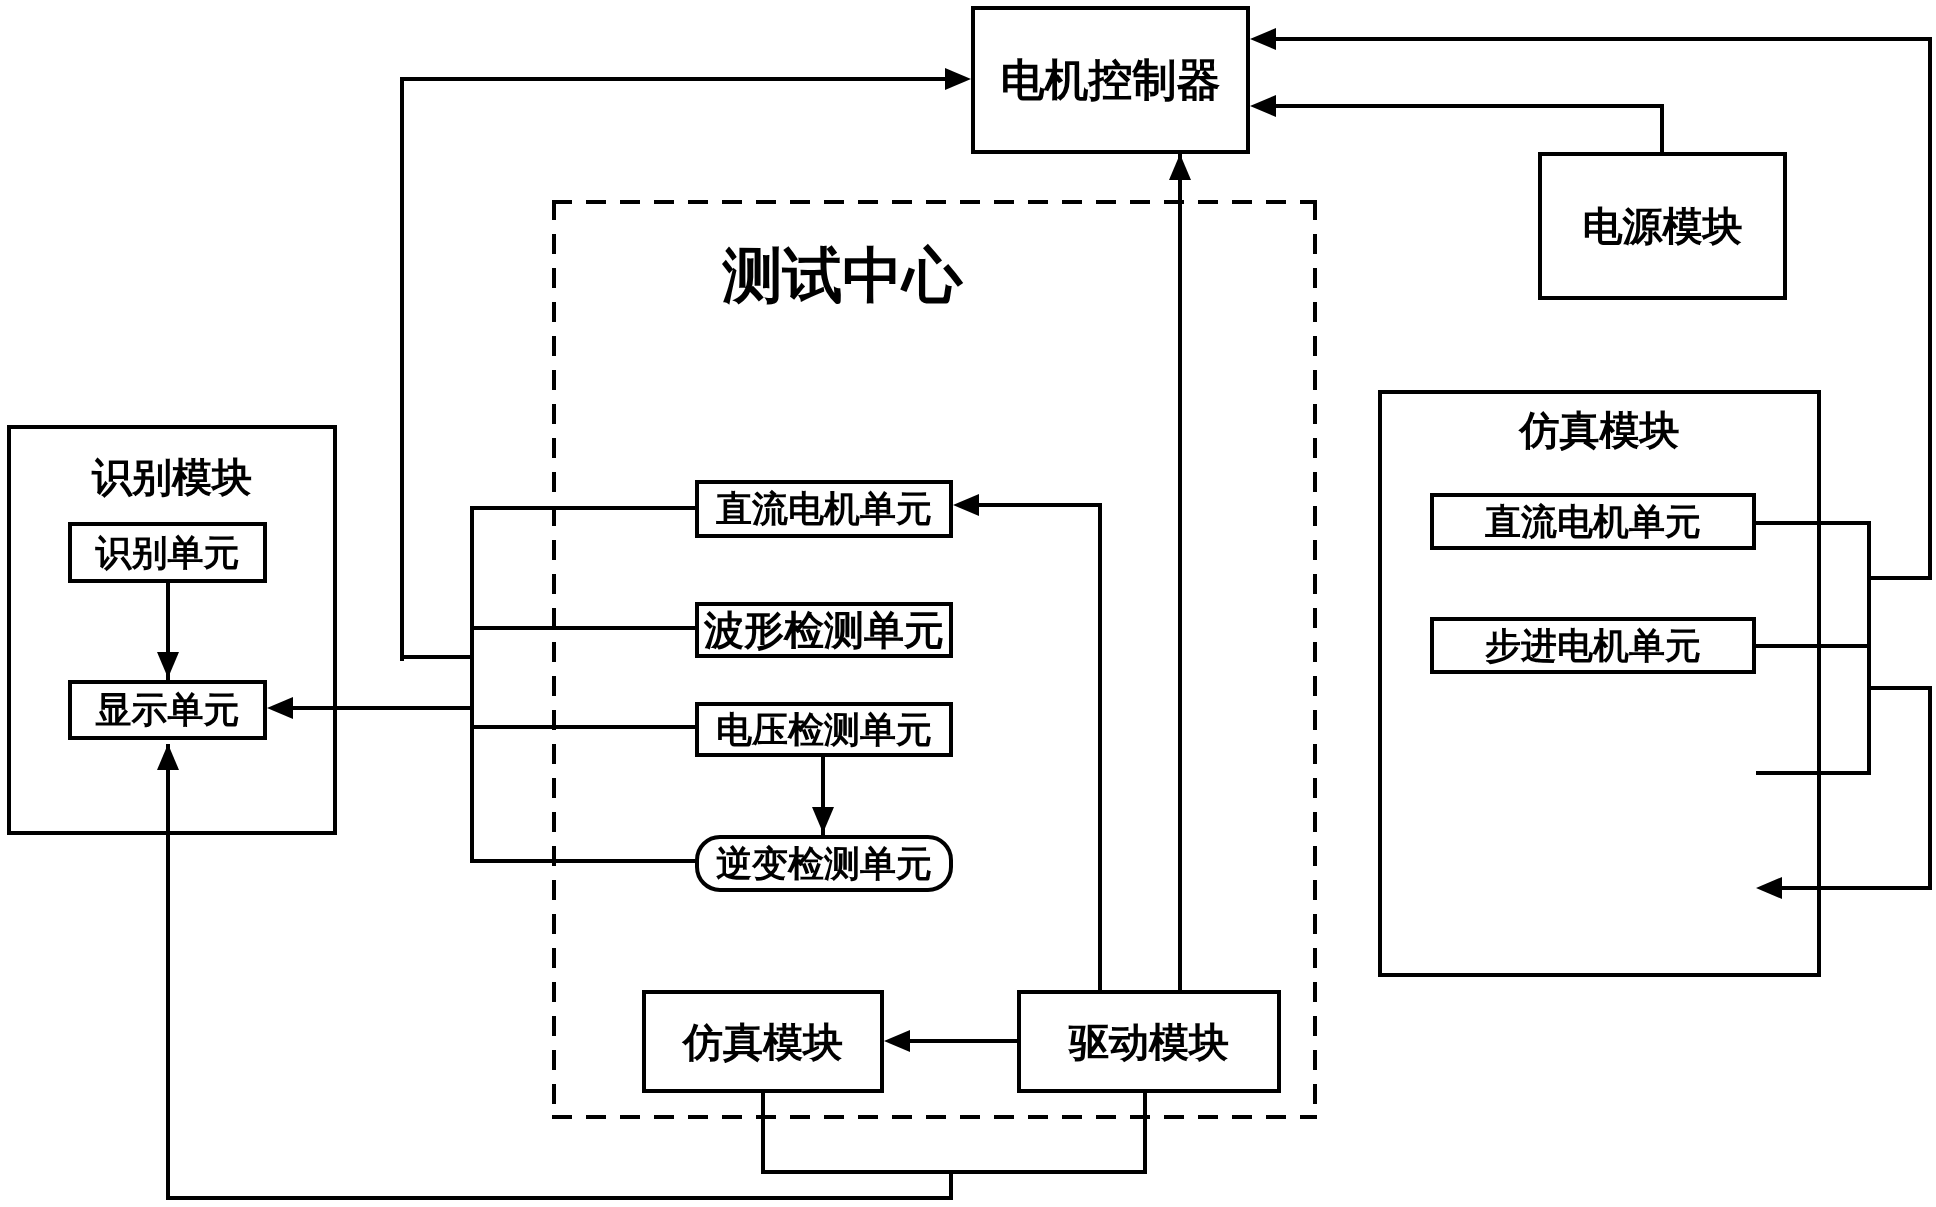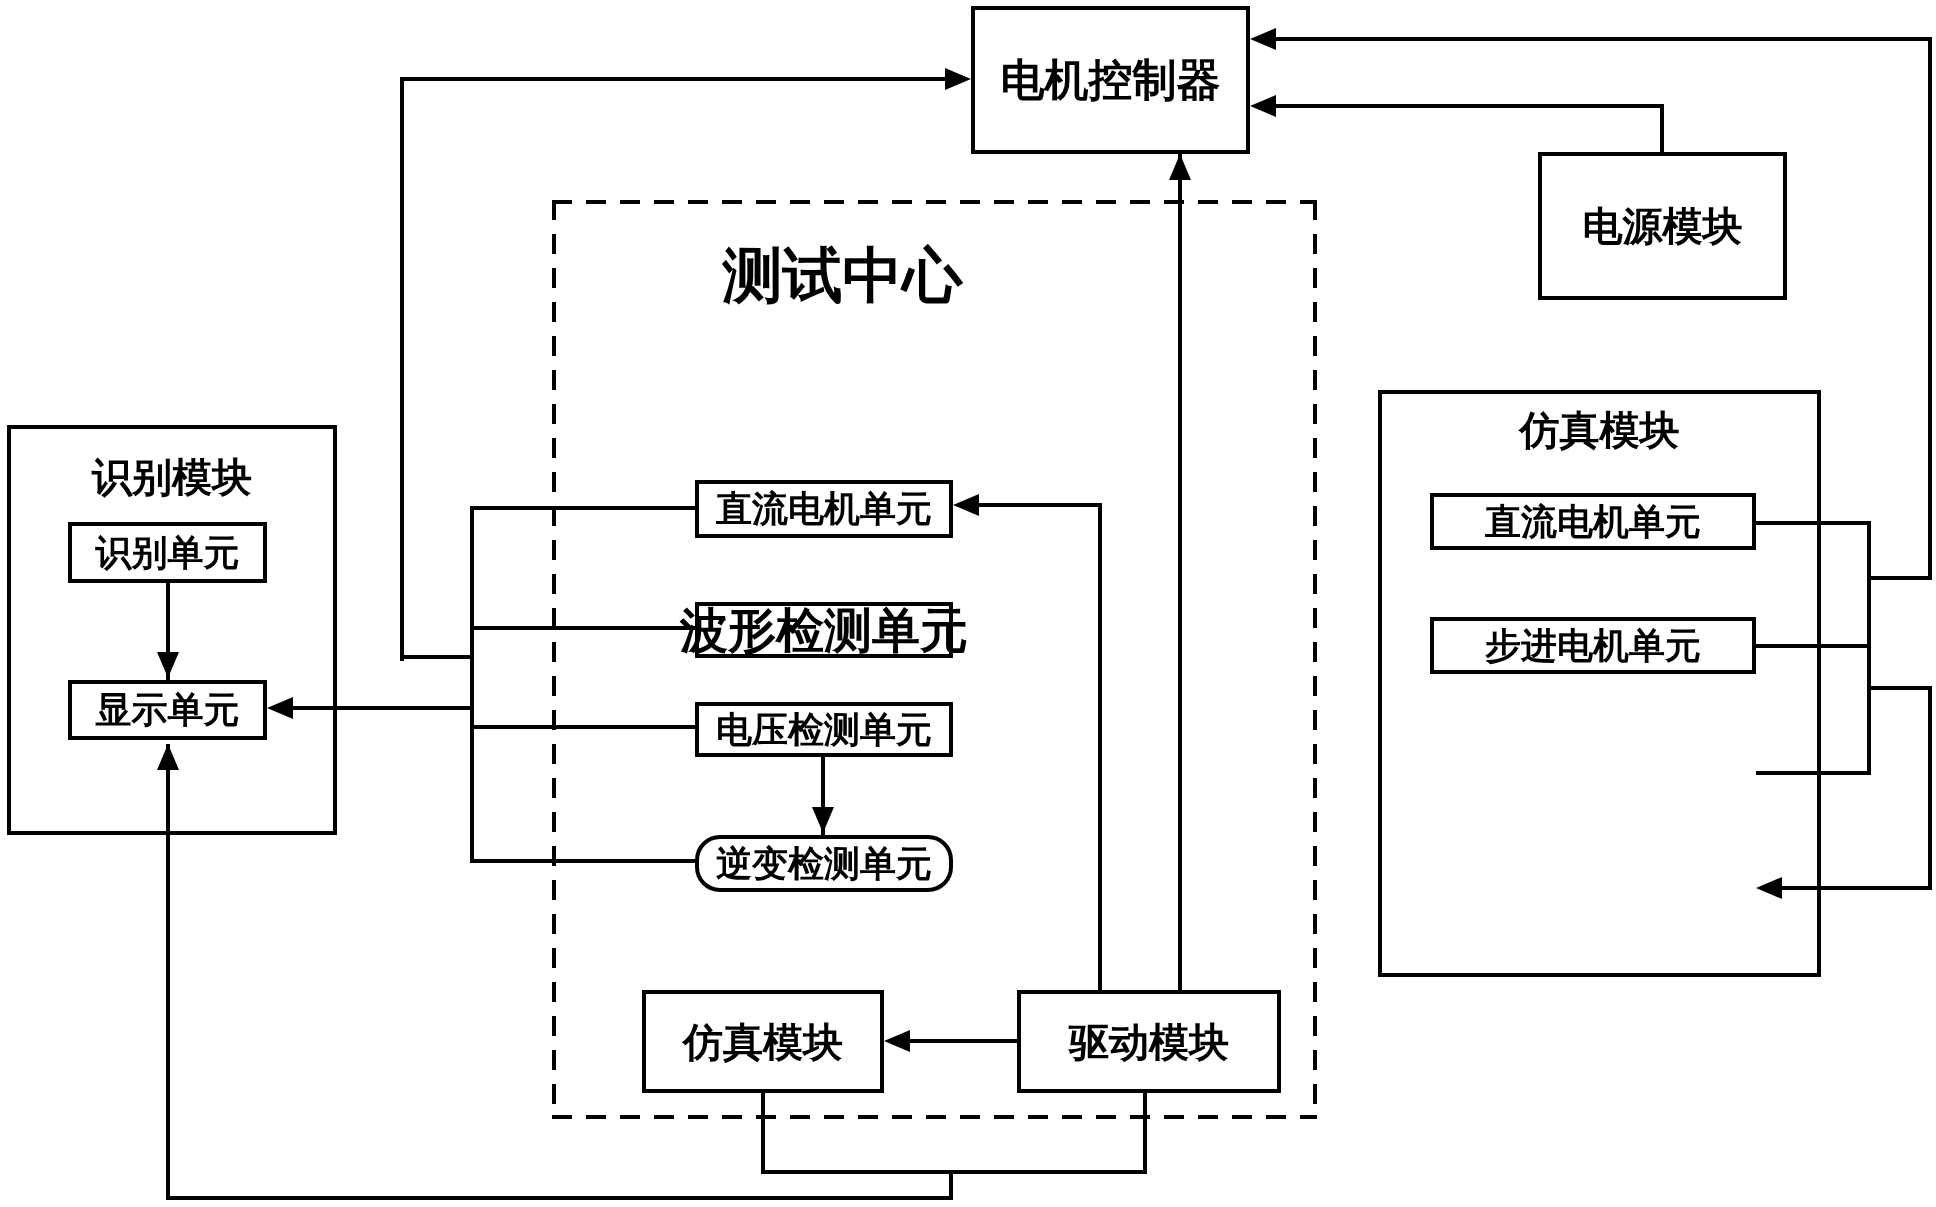--- a/index.html
+++ b/index.html
@@ -46,21 +46,21 @@
     <div class="dash-h" style="left: 552px; top: 1115px; width: 765px; height: 4px;"></div>
     <div class="dash-v" style="left: 552px; top: 200px; width: 4px; height: 919px;"></div>
     <div class="dash-v" style="left: 1313px; top: 200px; width: 4px; height: 919px;"></div>
     <div class="box container" style="left: 552px; top: 200px; width: 765px; height: 919px; border-style: none;">
       <span class="lbl" style="font-size: 60px; color: rgb(0, 0, 0); top: 42px; transform: translateX(-92px);">测试中心</span>
     </div>
     <div class="box leaf" style="left: 695px; top: 480px; width: 258px; height: 58px; border-style: solid;">
       <span class="lbl" style="font-size: 36px; color: rgb(0, 0, 0);">直流电机单元</span>
     </div>
     <div class="box leaf" style="left: 695px; top: 602px; width: 258px; height: 56px; border-style: solid;">
-      <span class="lbl" style="font-size: 48px; color: rgb(0, 0, 0);">波形检测单元</span>
+      <span class="lbl" style="font-size: 40px; color: rgb(0, 0, 0);">波形检测单元</span>
     </div>
     <div class="box leaf" style="left: 695px; top: 702px; width: 258px; height: 55px; border-style: solid;">
       <span class="lbl" style="font-size: 36px; color: rgb(0, 0, 0);">电压检测单元</span>
     </div>
     <div class="box leaf" style="left: 695px; top: 835px; width: 258px; height: 57px; border-style: solid; border-radius: 25px;">
       <span class="lbl" style="font-size: 36px; color: rgb(0, 0, 0);">逆变检测单元</span>
     </div>
     <div class="box leaf" style="left: 642px; top: 990px; width: 242px; height: 103px; border-style: solid;">
       <span class="lbl" style="font-size: 40px; color: rgb(0, 0, 0);">仿真模块</span>
     </div>

